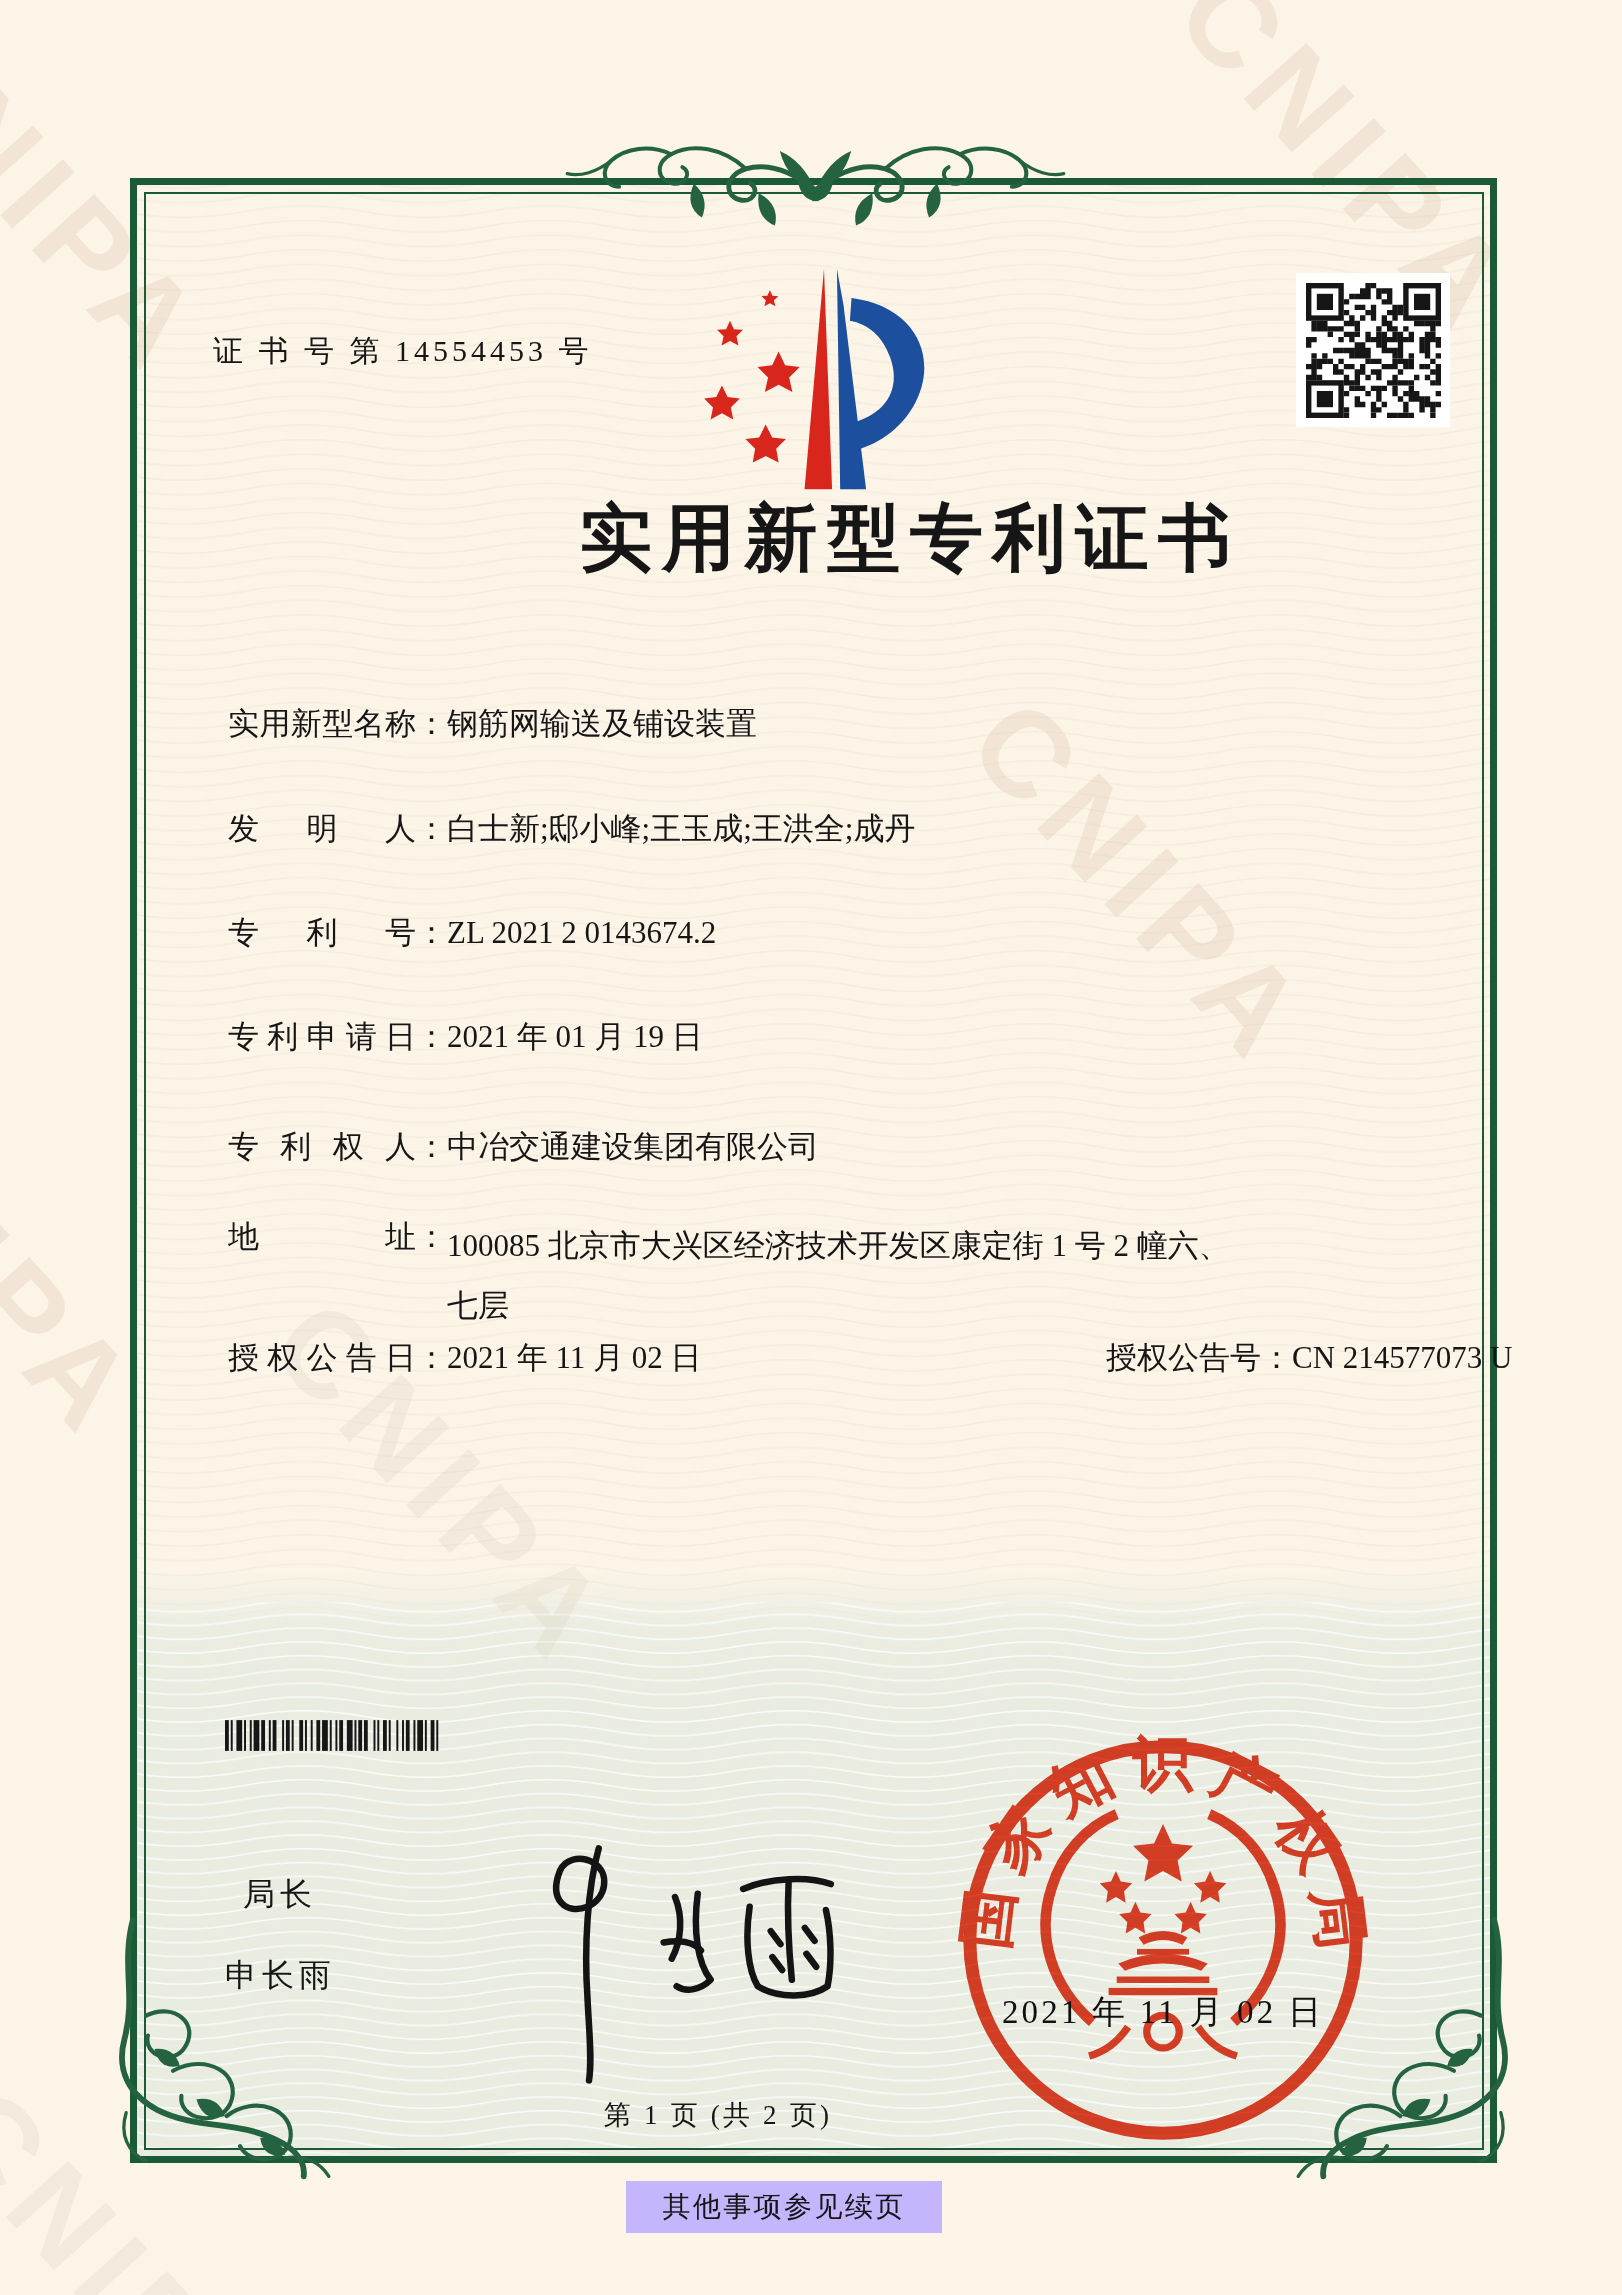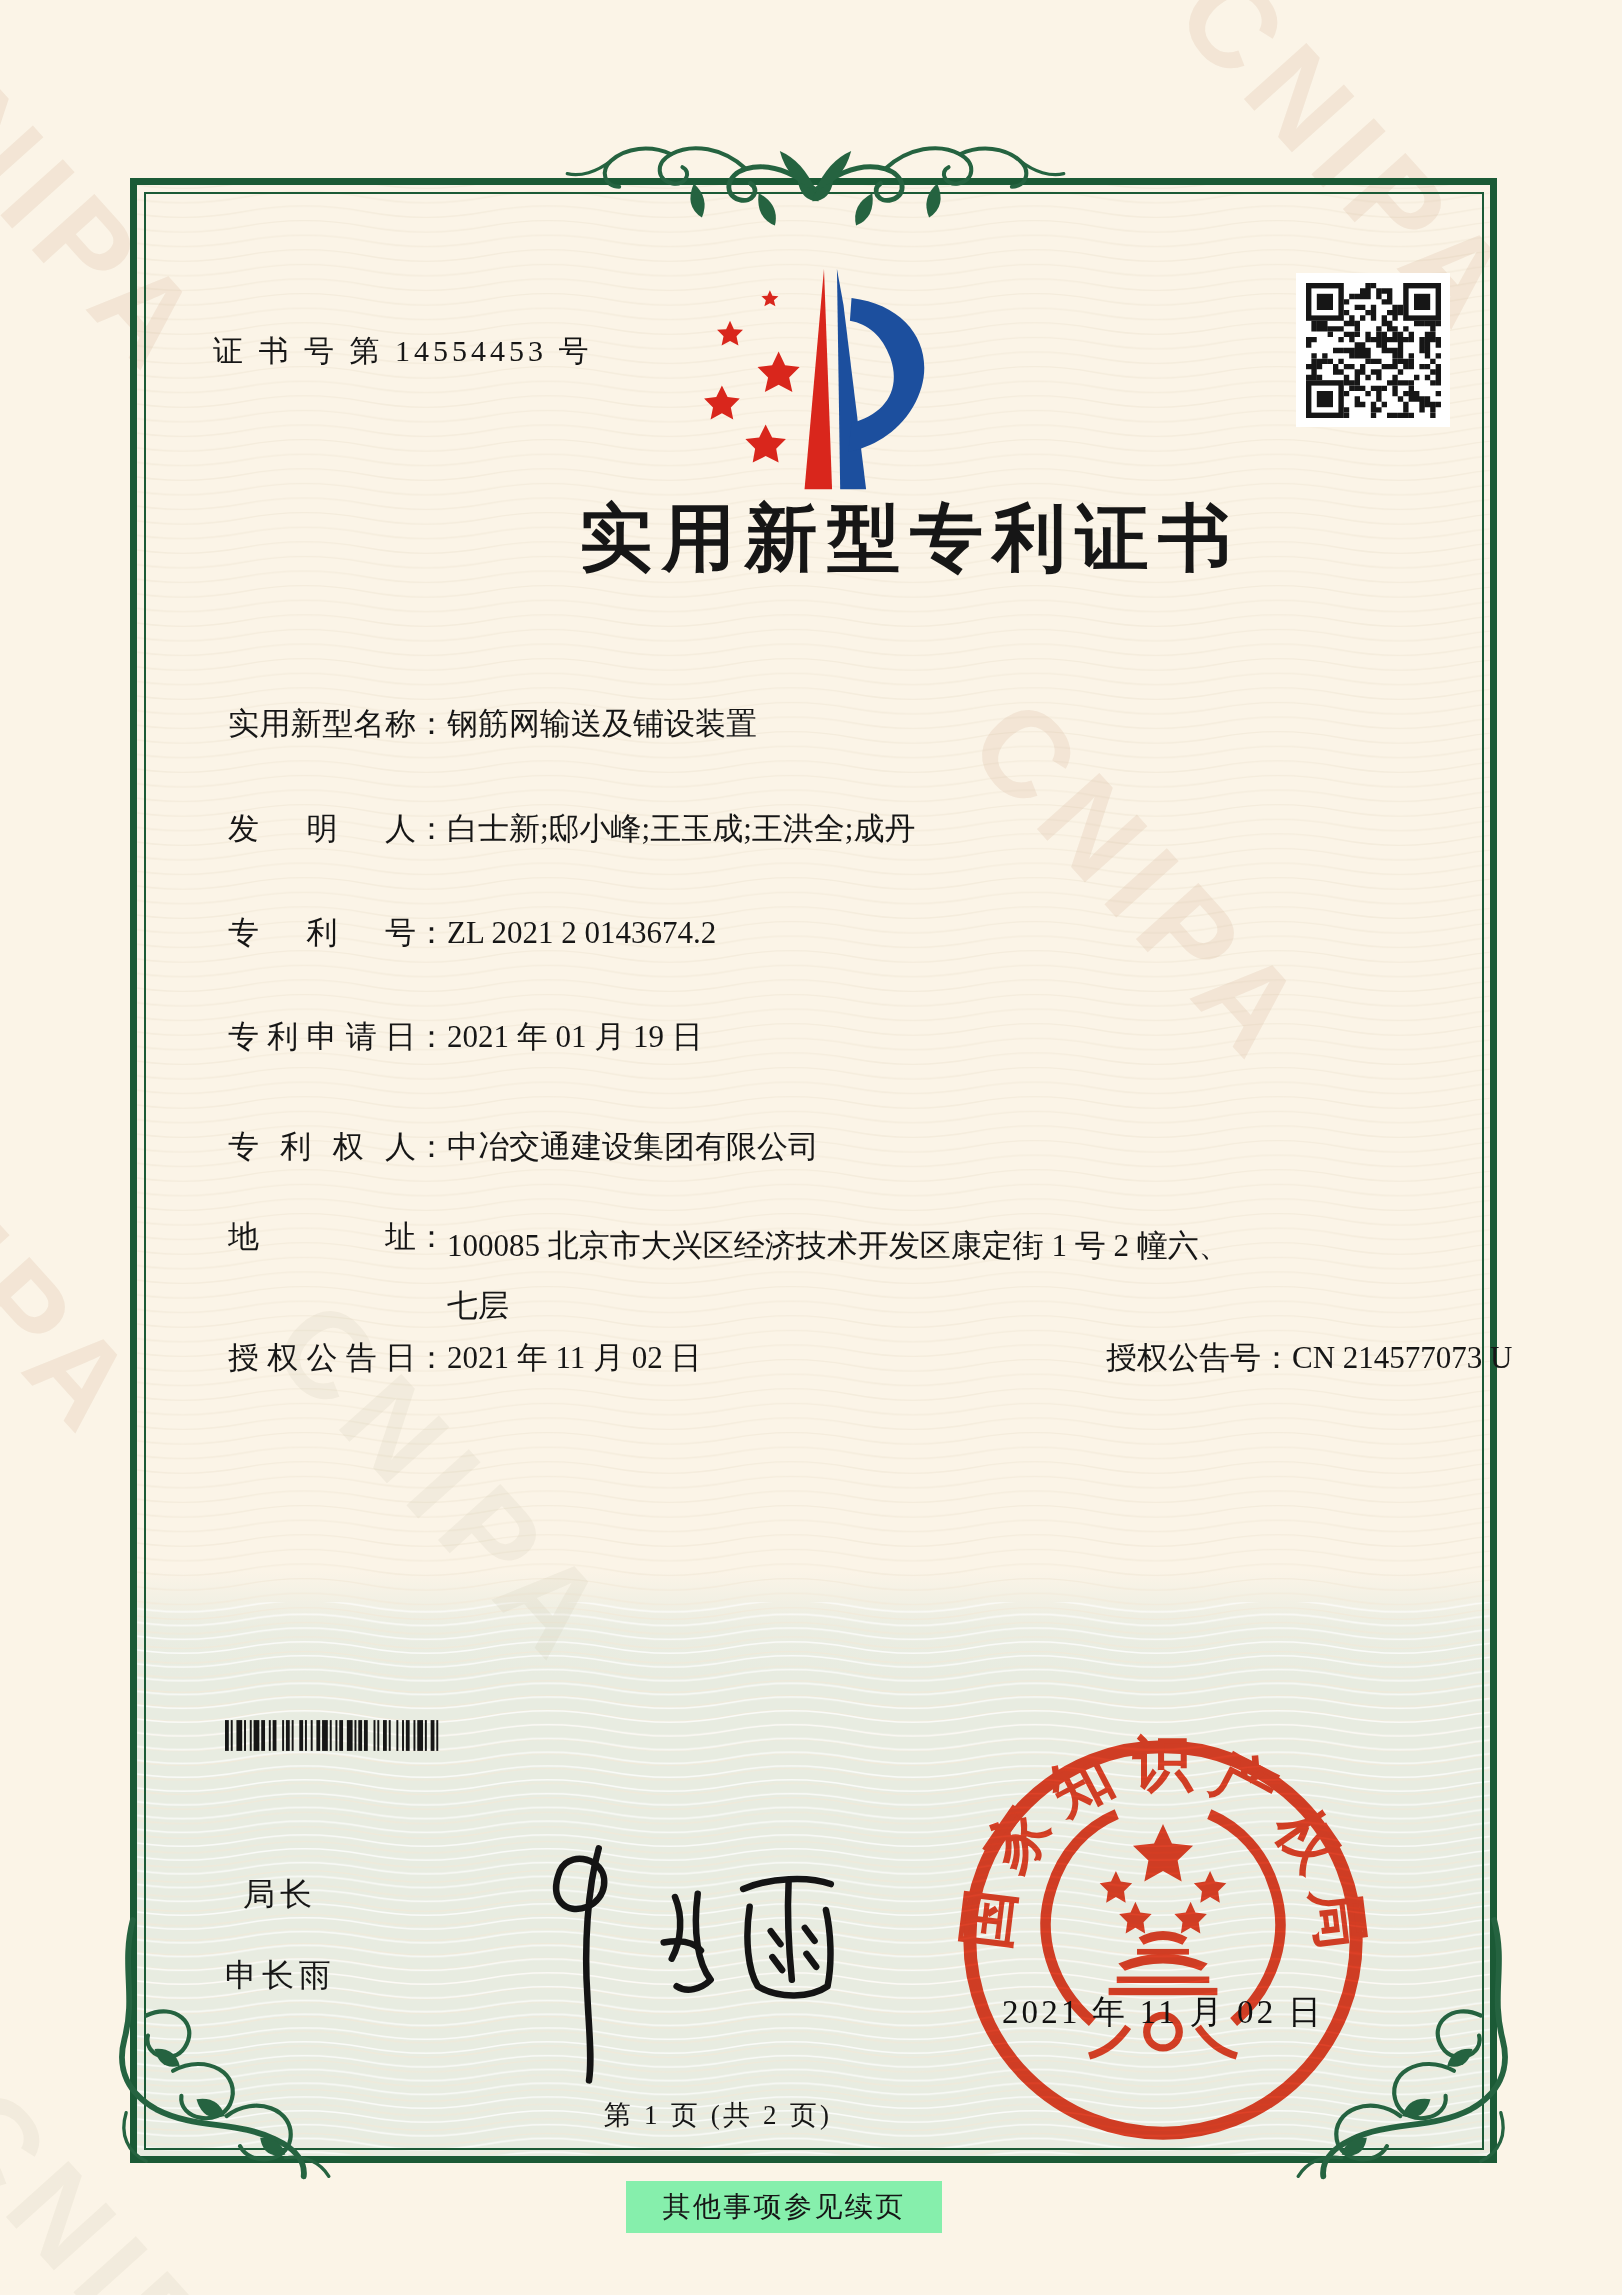--- a/index.html
+++ b/index.html
@@ -37,21 +37,21 @@
   
   .post{position:absolute;left:243px;top:1873px;font-size:32px;letter-spacing:4.9px;}
   .pname{position:absolute;left:225px;top:1954px;font-size:32px;letter-spacing:4.9px;}
   .signature{position:absolute;left:503px;top:1819px;}
   
   .seal{position:absolute;left:956px;top:1733px;mix-blend-mode:multiply;}
   .sealdate{position:absolute;left:956px;top:1990px;width:414px;text-align:center;
             font-size:33px;letter-spacing:3.2px;color:#111;white-space:nowrap;}
   
   .pageinfo{position:absolute;left:130px;top:2097px;width:1176px;text-align:center;font-size:27px;letter-spacing:3.2px;}
-  .strip{position:absolute;left:626px;top:2181px;width:316px;height:52px;background:#86efac;}
+  .strip{position:absolute;left:626px;top:2181px;width:316px;height:52px;background:#c4b5fd;}
   .strip div{line-height:52px;text-align:center;font-size:28px;letter-spacing:2.4px;}
 </style>
 </head>
 <body>
 
 <div class="page" id="page" style="--green: #1b5a36; --paper: #fbf4e7; --band: #e8ece1;">
 
   <div class="band"></div>
   <svg class="waves" width="1623" height="2295" viewBox="0 0 2000 2829">
     <defs>

